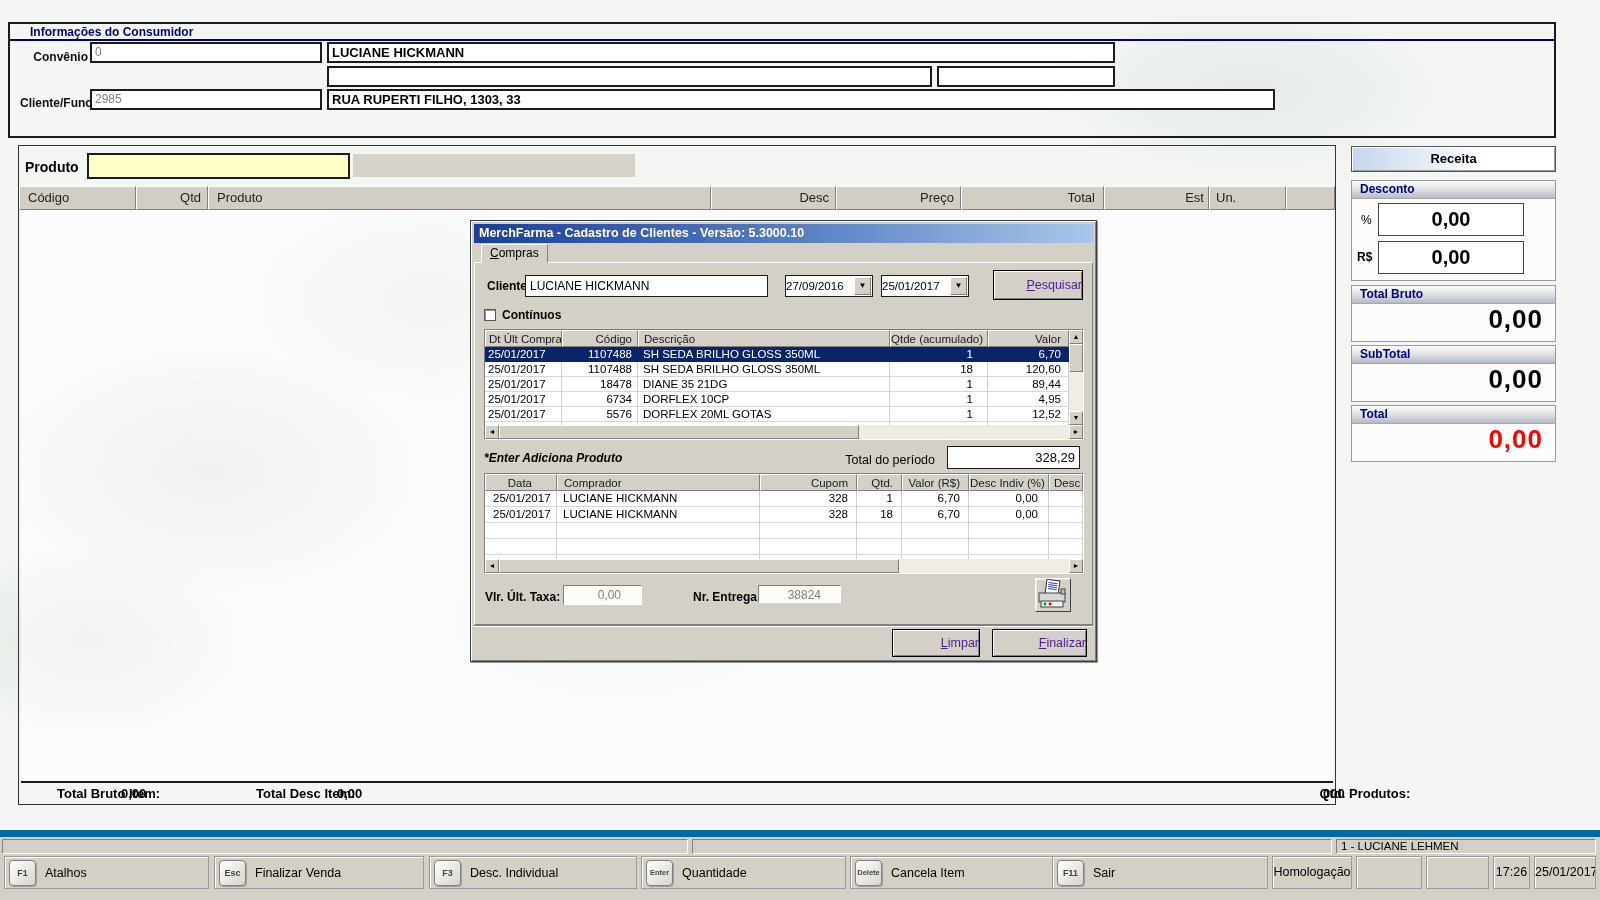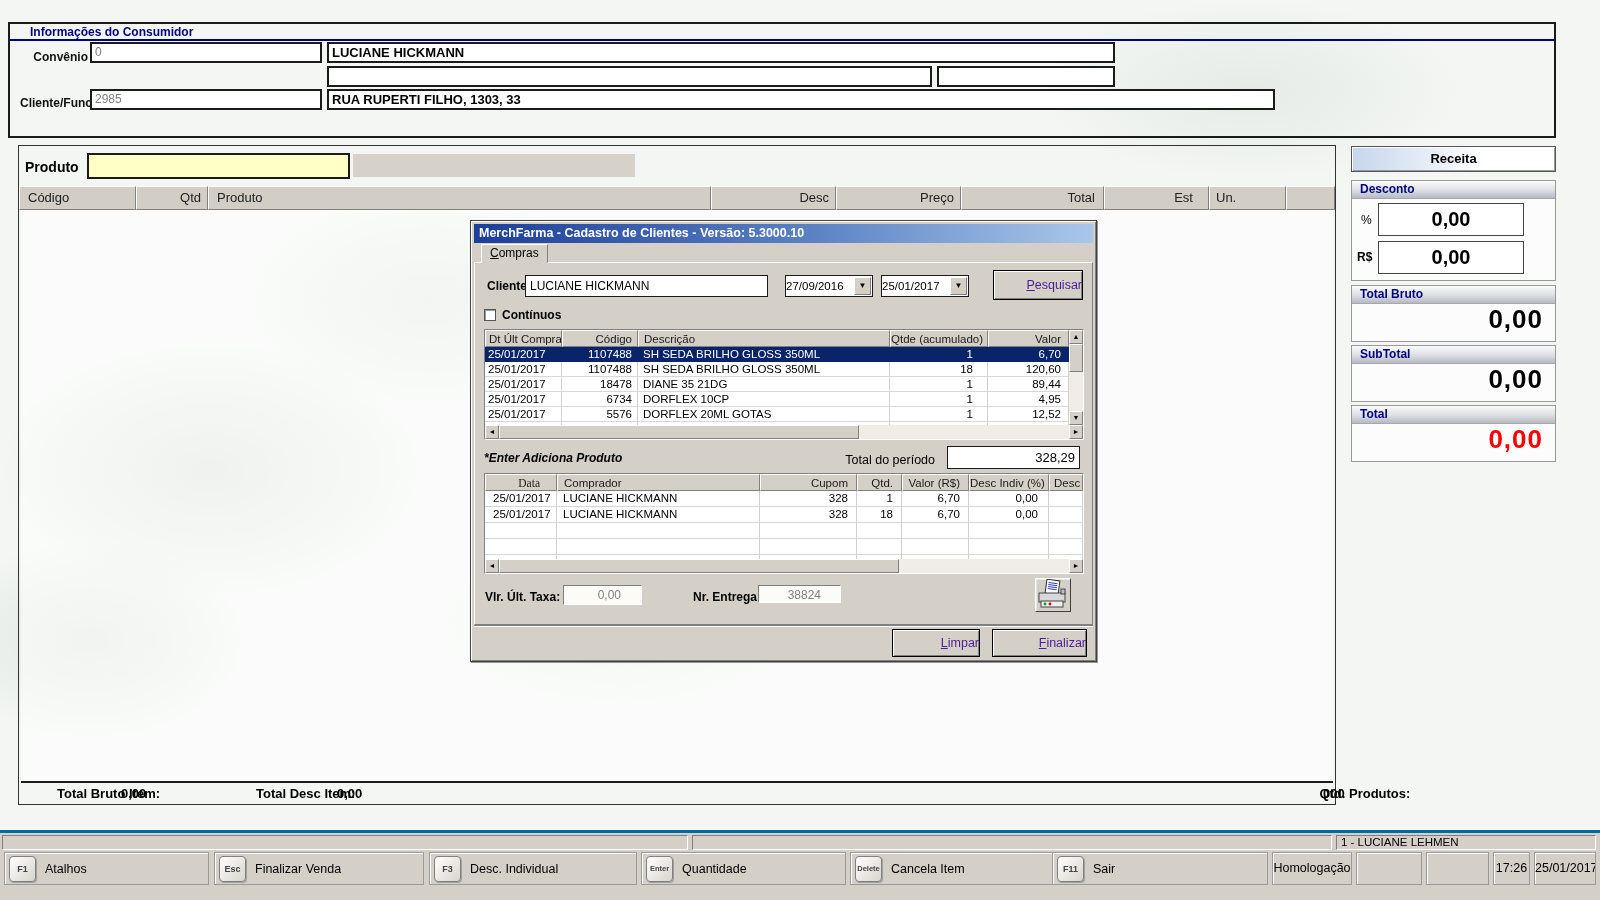--- a/index.html
+++ b/index.html
@@ -33,21 +33,21 @@
   .produto-gray{position:absolute;left:334px;top:8px;width:282px;height:23px;background:#d6d2ca;}
   .mainhdr{position:absolute;left:0px;top:40px;width:1316px;height:24px;display:flex;}
   .mainhdr .gc{height:24px;line-height:22px;font-size:13px;color:#222;background:#d2cec6;
     border:1px solid;border-color:#fff #808080 #808080 #fff;box-sizing:border-box;white-space:nowrap;overflow:hidden;}
   .mainhdr .gc:nth-child(1){width:117px;padding-left:8px;}
   .mainhdr .gc:nth-child(2){width:72px;text-align:right;padding-right:6px;}
   .mainhdr .gc:nth-child(3){width:503px;padding-left:8px;}
   .mainhdr .gc:nth-child(4){width:125px;text-align:right;padding-right:6px;}
   .mainhdr .gc:nth-child(5){width:125px;text-align:right;padding-right:6px;}
   .mainhdr .gc:nth-child(6){width:143px;text-align:right;padding-right:8px;}
-  .mainhdr .gc:nth-child(7){width:105px;text-align:right;padding-right:15px;}
+  .mainhdr .gc:nth-child(7){width:105px;text-align:right;padding-right:4px;}
   .mainhdr .gc:nth-child(8){width:77px;padding-left:6px;}
   .mainhdr .gc:nth-child(9){flex:1;}
   .mainbody{position:absolute;left:2px;top:64px;width:1312px;height:571px;background:rgba(255,255,255,.55);border-bottom:2px solid #1b1b1b;}
   .mtotals{position:absolute;left:0;top:640px;width:1316px;height:20px;font-weight:bold;font-size:13px;color:#000;}
   .mtotals span{position:absolute;white-space:nowrap;}
   
   .rpanel{left:1351px;top:146px;width:205px;height:320px;z-index:1;}
   .receita-btn{position:absolute;left:0;top:0;width:205px;height:26px;box-sizing:border-box;
     border:1px solid #555;box-shadow:inset 1px 1px 0 #fff, inset -1px -1px 0 #9a9a9a;
     background:linear-gradient(90deg,#c6d6ec 0%,#e9eff8 40%,#ffffff 65%);
@@ -90,21 +90,21 @@
   .t1 .grid-row .gc{height:15px;line-height:14px;}
   .t2 .grid-row .gc{height:16px;line-height:15px;}
   .grid-row.selected{background:#0a246a;}
   .grid-row.selected .gc{color:#fff;border-color:#0a246a;}
   .t1 .gc:nth-child(1){width:77px;padding-left:3px;}
   .t1 .gc:nth-child(2){width:76px;text-align:right;padding-right:5px;}
   .t1 .gc:nth-child(3){width:252px;padding-left:5px;}
   .t1 .gc:nth-child(4){width:98px;text-align:right;padding-right:14px;}
   .t1 .gc:nth-child(5){width:81px;text-align:right;padding-right:7px;}
   .t2 .gc:nth-child(1){width:72px;}
-  .t2 .ghead .gc:nth-child(1){text-align:right;padding-right:16px;font-family:Liberation Serif, serif;}
+  .t2 .ghead .gc:nth-child(1){text-align:right;padding-right:24px;}
   .t2 .grid-row .gc:nth-child(1){padding-left:8px;}
   .t2 .gc:nth-child(2){width:203px;padding-left:6px;}
   .t2 .gc:nth-child(3){width:97px;text-align:right;padding-right:8px;}
   .t2 .gc:nth-child(4){width:45px;text-align:right;padding-right:8px;}
   .t2 .gc:nth-child(5){width:67px;text-align:right;padding-right:8px;}
   .t2 .gc:nth-child(6){width:80px;text-align:right;padding-right:10px;}
   .t2 .gc:nth-child(7){width:34px;padding-left:4px;}
   
   .hscroll{display:flex;height:14px;background:#f0ede6;}
   .vscroll{position:absolute;top:0;right:0;width:14px;background:#f0ede6;display:flex;flex-direction:column;}
@@ -114,21 +114,21 @@
   .vthumb{width:14px;height:28px;background:#d4d0c8;border:1px solid;border-color:#fff #808080 #808080 #fff;box-sizing:border-box;}
   .strack{flex:1;}
   
   .sunken{position:absolute;background:#fbfbf8;border:1px solid;border-color:#808080 #fff #fff #808080;
     box-sizing:border-box;color:#808080;font-size:12px;line-height:18px;text-align:right;white-space:nowrap;}
   .dbottom{position:absolute;left:3px;top:404px;width:619px;height:35px;background:#d4d0c8;
     border-top:1px solid #808080;box-shadow:inset 0 1px 0 #fff;box-sizing:border-box;}
   .printer-btn{position:absolute;left:560px;top:315px;width:36px;height:34px;background:#d4d0c8;
     border:1px solid;border-color:#fff #404040 #404040 #fff;box-shadow:inset 1px 1px 0 #e8e8e8;box-sizing:border-box;}
   
-  .bottombar{left:0;top:830px;width:1600px;height:70px;background:#d4d0c8;border-top:3px solid #0369a1;box-sizing:border-box;z-index:4;}
+  .bottombar{left:0;top:830px;width:1600px;height:70px;background:#d4d0c8;border-top:7px solid #0369a1;box-sizing:border-box;z-index:4;}
   .scell{position:absolute;top:2px;height:15px;border:1px solid;border-color:#808080 #fff #fff #808080;
     box-sizing:border-box;font-size:11.5px;line-height:13px;padding-left:4px;color:#000;background:#d4d0c8;white-space:nowrap;overflow:hidden;}
   .kcell{position:absolute;top:19px;height:33px;background:#d4d0c8;border:1px solid #9a9a9a;
     box-shadow:inset 1px 1px 0 #fff;box-sizing:border-box;}
   .keycap{position:absolute;left:4px;top:3px;width:27px;height:26px;border:1px solid #808080;border-radius:4px;
     background:linear-gradient(135deg,#ffffff,#d8d4cc);box-shadow:1px 1px 0 #a0a0a0;box-sizing:border-box;
     text-align:center;color:#444;font-weight:bold;}
   .keycap.big{font-size:9px;line-height:24px;}
   .keycap.small{font-size:7.5px;line-height:24px;}
   .klabel{position:absolute;left:40px;top:9px;font-size:12.5px;color:#000;white-space:nowrap;}

